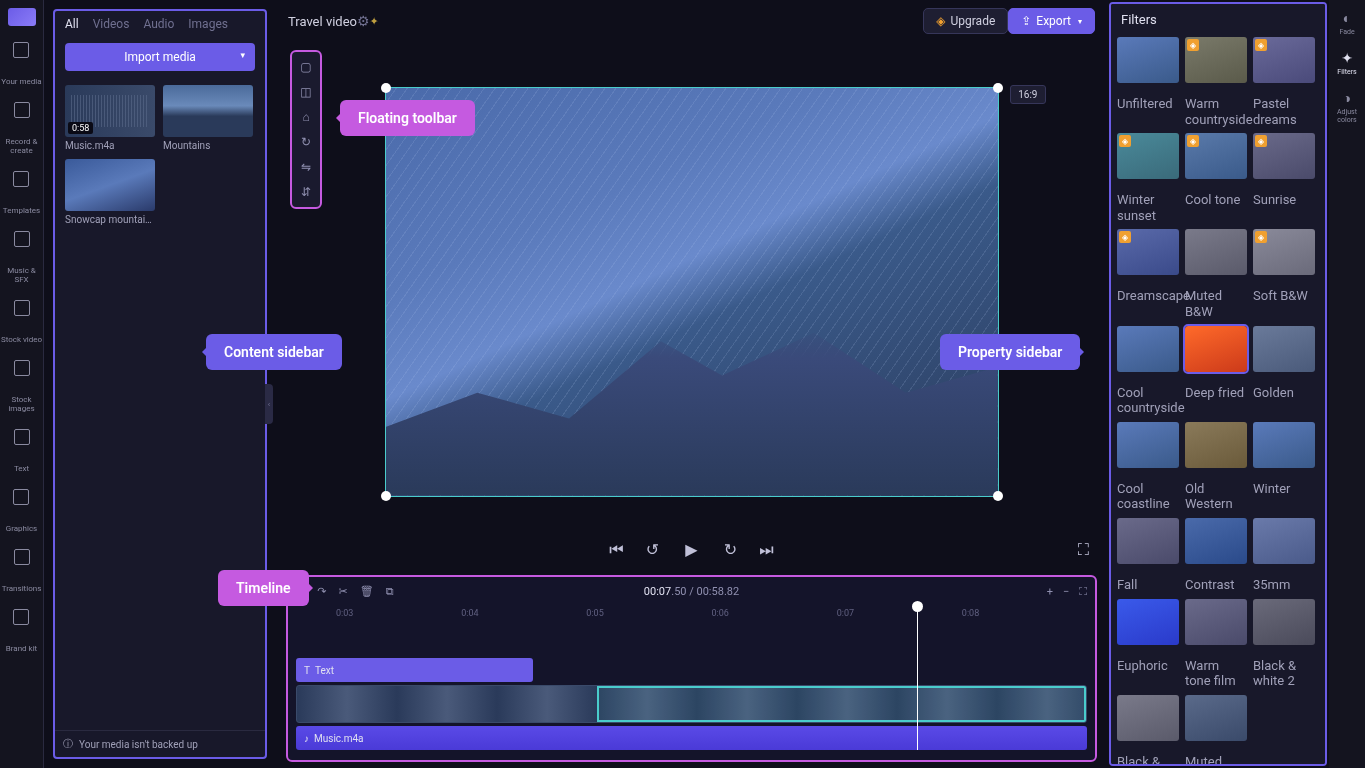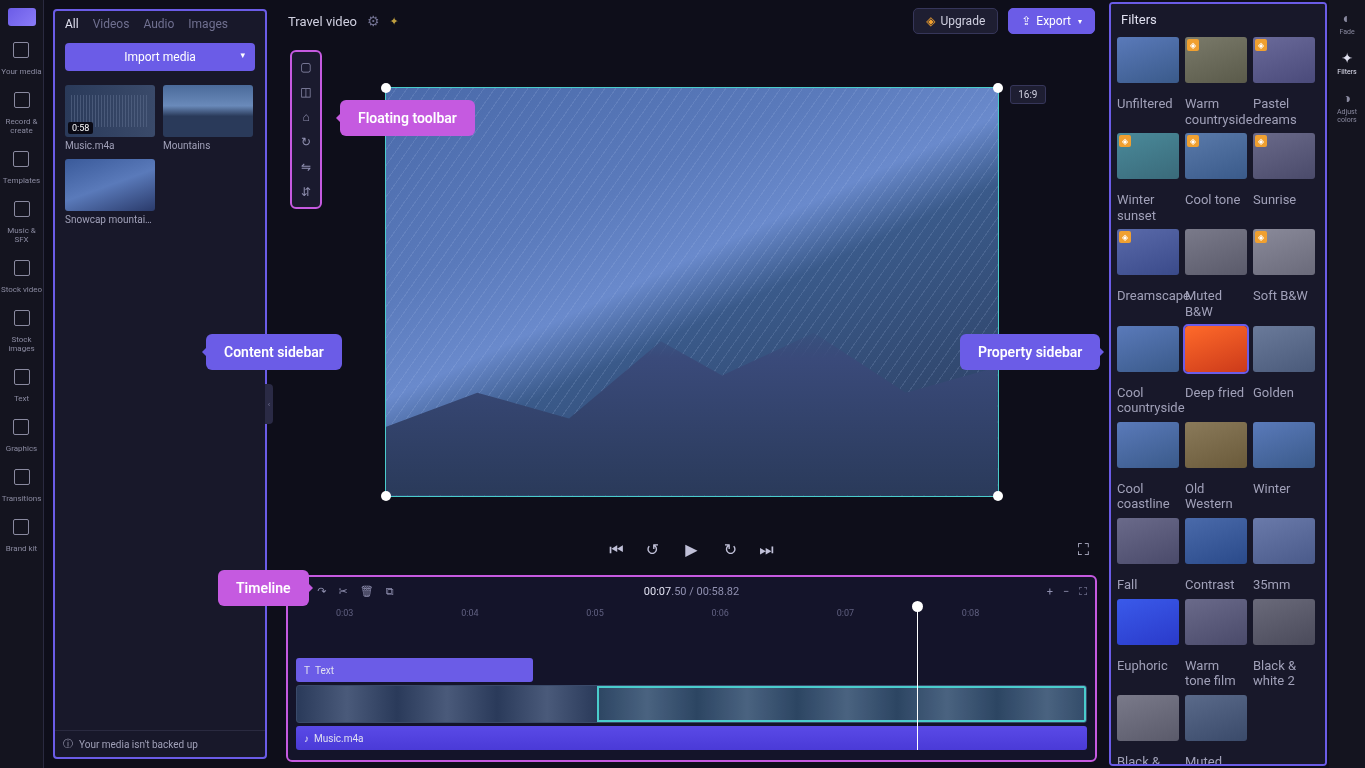--- a/index.html
+++ b/index.html
@@ -1,38 +1,38 @@
 <!DOCTYPE html>
 <html><head>
 <meta charset="utf-8">
 <style>
 *{margin:0;padding:0;box-sizing:border-box;font-family:-apple-system,BlinkMacSystemFont,"Segoe UI",Roboto,sans-serif}
 body{background:#0e0e1a;color:#d0d0e0;width:1365px;height:768px;overflow:hidden;position:relative}
 .app{display:flex;height:100%}
 .left-rail{width:44px;background:#14141f;border-right:1px solid #2a2a40;display:flex;flex-direction:column;align-items:center;padding-top:8px;gap:12px;font-size:8px;text-align:center}
 .left-rail .logo{width:28px;height:18px;background:linear-gradient(135deg,#6b5ce7,#8b7cf7);border-radius:3px;margin-bottom:2px}
-.rail-item{display:flex;flex-direction:column;align-items:center;gap:9px;cursor:pointer;color:#8a8aa0;padding:2px 0}
+.rail-item{display:flex;flex-direction:column;align-items:center;gap:19px;cursor:pointer;color:#8a8aa0;padding:2px 0}
 .content-sidebar{width:214px;background:#18182a;border:2px solid #6b5ce7;border-radius:4px;margin:9px;display:flex;flex-direction:column;position:relative}
 .tabs{display:flex;gap:14px;padding:6px 10px;font-size:12px;color:#707090}
 .tabs .active{color:#e0e0f0}
 .import-btn{margin:6px 10px;background:#6b5ce7;color:#fff;font-size:12px;padding:7px;border-radius:4px;text-align:center;position:relative;cursor:pointer}
 .import-btn::after{content:"▾";position:absolute;right:10px;font-size:9px}
 .media-grid{display:flex;flex-wrap:wrap;gap:8px;padding:8px 10px}
 .media-item{width:90px}
 .media-thumb{width:90px;height:52px;border-radius:3px;position:relative;background:#2a2a45}
 .media-thumb.audio{background:linear-gradient(90deg,#2a3a5a,#3a4a6a);position:relative}
 .media-thumb.audio::before{content:"";position:absolute;inset:10px 6px;background:repeating-linear-gradient(90deg,#5a6a8a 0,#5a6a8a 1px,transparent 1px,transparent 3px);opacity:.6}
 .media-thumb.mountain{background:linear-gradient(180deg,#4a6a9a 0%,#6a8aba 40%,#2a3a5a 60%)}
 .media-thumb.stars{background:linear-gradient(160deg,#3a5a9a 0%,#5a7aba 50%,#2a3a6a 100%)}
 .media-dur{position:absolute;bottom:3px;left:3px;background:#0a0a15;color:#fff;font-size:9px;padding:1px 4px;border-radius:2px}
 .media-label{font-size:10px;color:#a0a0b8;margin-top:3px;white-space:nowrap;overflow:hidden;text-overflow:ellipsis}
 .backup-bar{position:absolute;bottom:0;left:0;right:0;padding:6px 8px;font-size:10px;color:#a0a0b8;border-top:1px solid #2a2a40;display:flex;align-items:center;gap:6px}
 .collapse-handle{position:absolute;right:-8px;top:50%;width:8px;height:40px;background:#2a2a45;border-radius:0 4px 4px 0;display:flex;align-items:center;justify-content:center;font-size:8px;color:#707090;cursor:pointer}
 .main{flex:1;display:flex;flex-direction:column;background:#0e0e1a}
-.top-bar{display:flex;align-items:center;padding:8px 12px;gap:10px}
+.top-bar{display:flex;align-items:center;padding:8px 12px;}
 .proj-name{font-size:13px;color:#d0d0e0}
 .top-btn{background:#1e1e32;border:1px solid #36365a;border-radius:5px;padding:5px 12px;font-size:12px;color:#d0d0e0;cursor:pointer;display:flex;align-items:center;gap:5px}
 .top-btn.export{background:#6b5ce7;border-color:#6b5ce7;color:#fff}
 .top-btn.export::after{content:"▾";font-size:8px;margin-left:2px}
 .spacer{flex:1}
 .preview-area{flex:1;position:relative;display:flex;align-items:center;justify-content:center;padding:18px 30px 8px}
 .canvas{width:614px;height:410px;background:linear-gradient(155deg,#4a6aaa 0%,#5a7abb 30%,#6a8acc 45%,#3a5a8a 55%,#2a3a5a 100%);border:1px solid #4acccc;position:relative}
 .canvas::before{content:"";position:absolute;inset:0;background:repeating-linear-gradient(125deg,transparent 0,transparent 8px,rgba(180,200,240,.15) 8px,rgba(180,200,240,.15) 9px)}
 .canvas::after{content:"";position:absolute;bottom:0;left:0;right:0;height:42%;background:linear-gradient(180deg,transparent 0%,#3a4a7a 20%,#2a3a5a 100%);clip-path:polygon(0 100%,0 60%,15% 40%,30% 55%,45% 10%,55% 30%,70% 5%,85% 40%,100% 25%,100% 100%)}
 .handle{position:absolute;width:10px;height:10px;background:#fff;border-radius:50%;z-index:3}
@@ -371,14 +371,14 @@
   <div class="tb">▢</div>
   <div class="tb">◫</div>
   <div class="tb">⌂</div>
   <div class="tb">↻</div>
   <div class="tb">⇋</div>
   <div class="tb">⇵</div>
 </div>
 
 <div class="callout purple arrow-left" style="top:100px;left:340px">Floating toolbar</div>
 <div class="callout arrow-left" style="top:334px;left:206px">Content sidebar</div>
-<div class="callout arrow-right" style="top:334px;left:960px">Property sidebar</div>
+<div class="callout arrow-right" style="top:334px;left:940px">Property sidebar</div>
 <div class="callout purple arrow-right" style="top:570px;left:218px">Timeline</div>
 
 </body></html>

